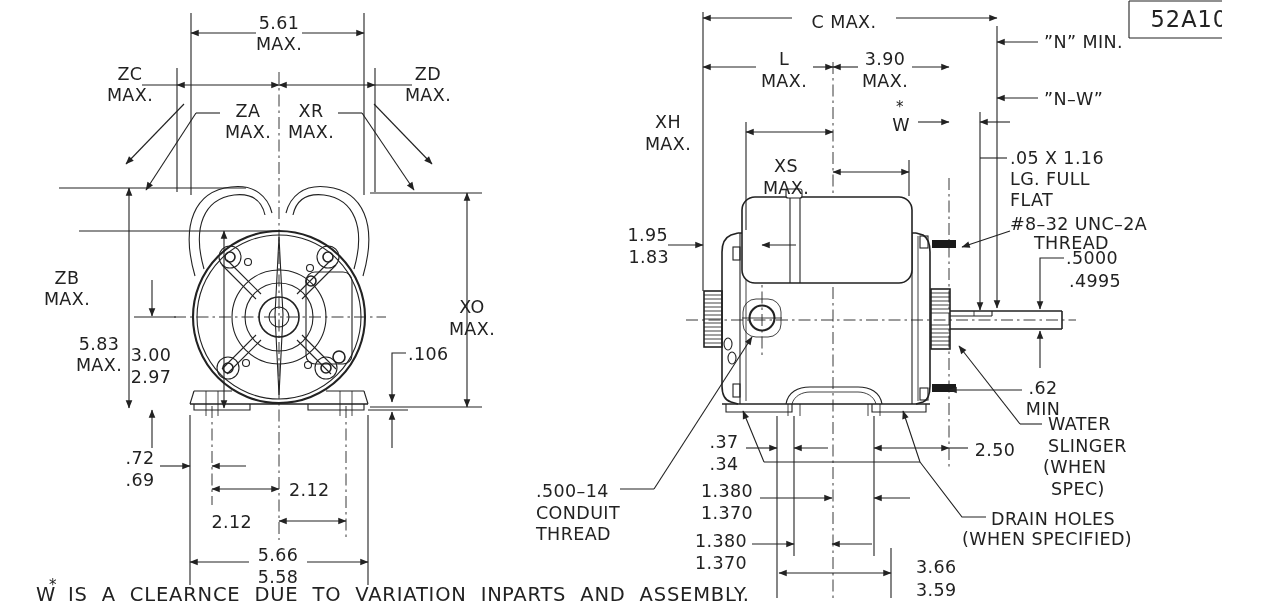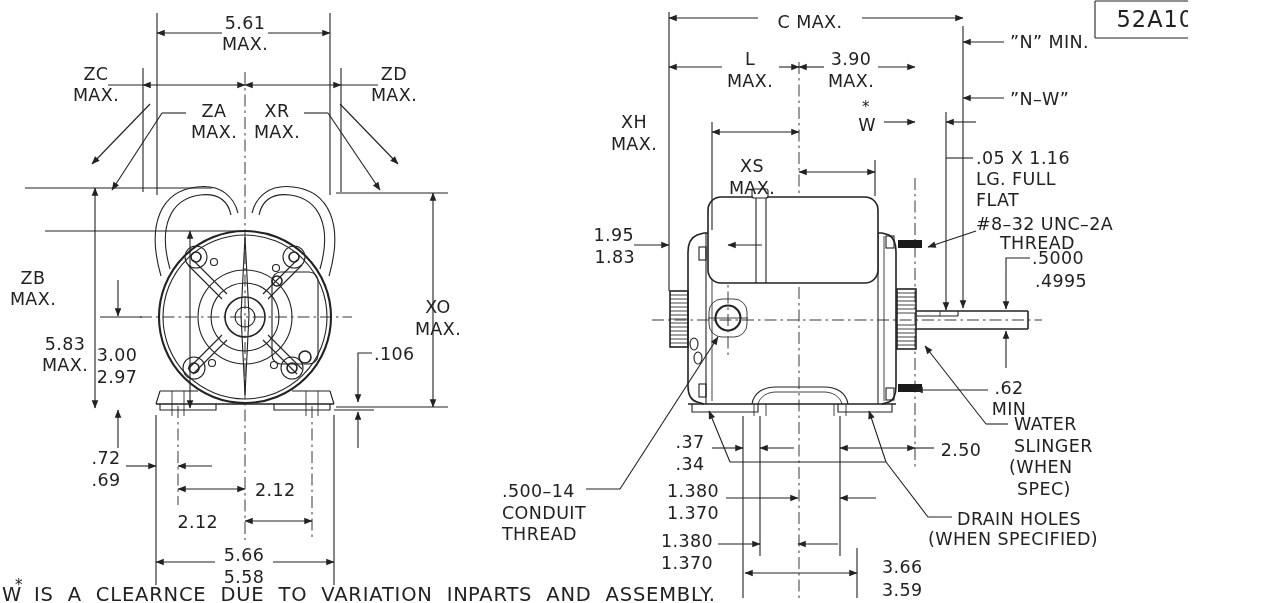--- a/index.html
+++ b/index.html
@@ -1,16 +1,16 @@
 <!DOCTYPE html>
 <html><head>
 <meta charset="utf-8">
 <style>
   html,body{margin:0;padding:0;background:#fff;}
-  .wrap{width:1188px;height:603px;position:relative;background:#fff;overflow:hidden;}
+  .wrap{width:1188px;height:603px;position:relative;background:#fff;overflow:hidden;margin-left:34px;}
   svg{display:block;}
   
   .ln line,.ln path,.ln circle,.ln rect,.ln ellipse,.ln polyline{stroke:#222;fill:none;stroke-width:1.1;}
   .b2{stroke-width:2.1 !important;}
   .b16{stroke-width:1.6 !important;}
   .thin{stroke-width:0.85 !important;}
   .cl{stroke-dasharray:12 4 2.5 4;stroke-width:0.9 !important;}
   .blk{fill:#1a1a1a !important;stroke:none !important;}
   .wht{fill:#ffffff !important;}
   text{font-family:"DejaVu Sans",sans-serif;fill:#222;font-size:17.5px;letter-spacing:0.4px;}

